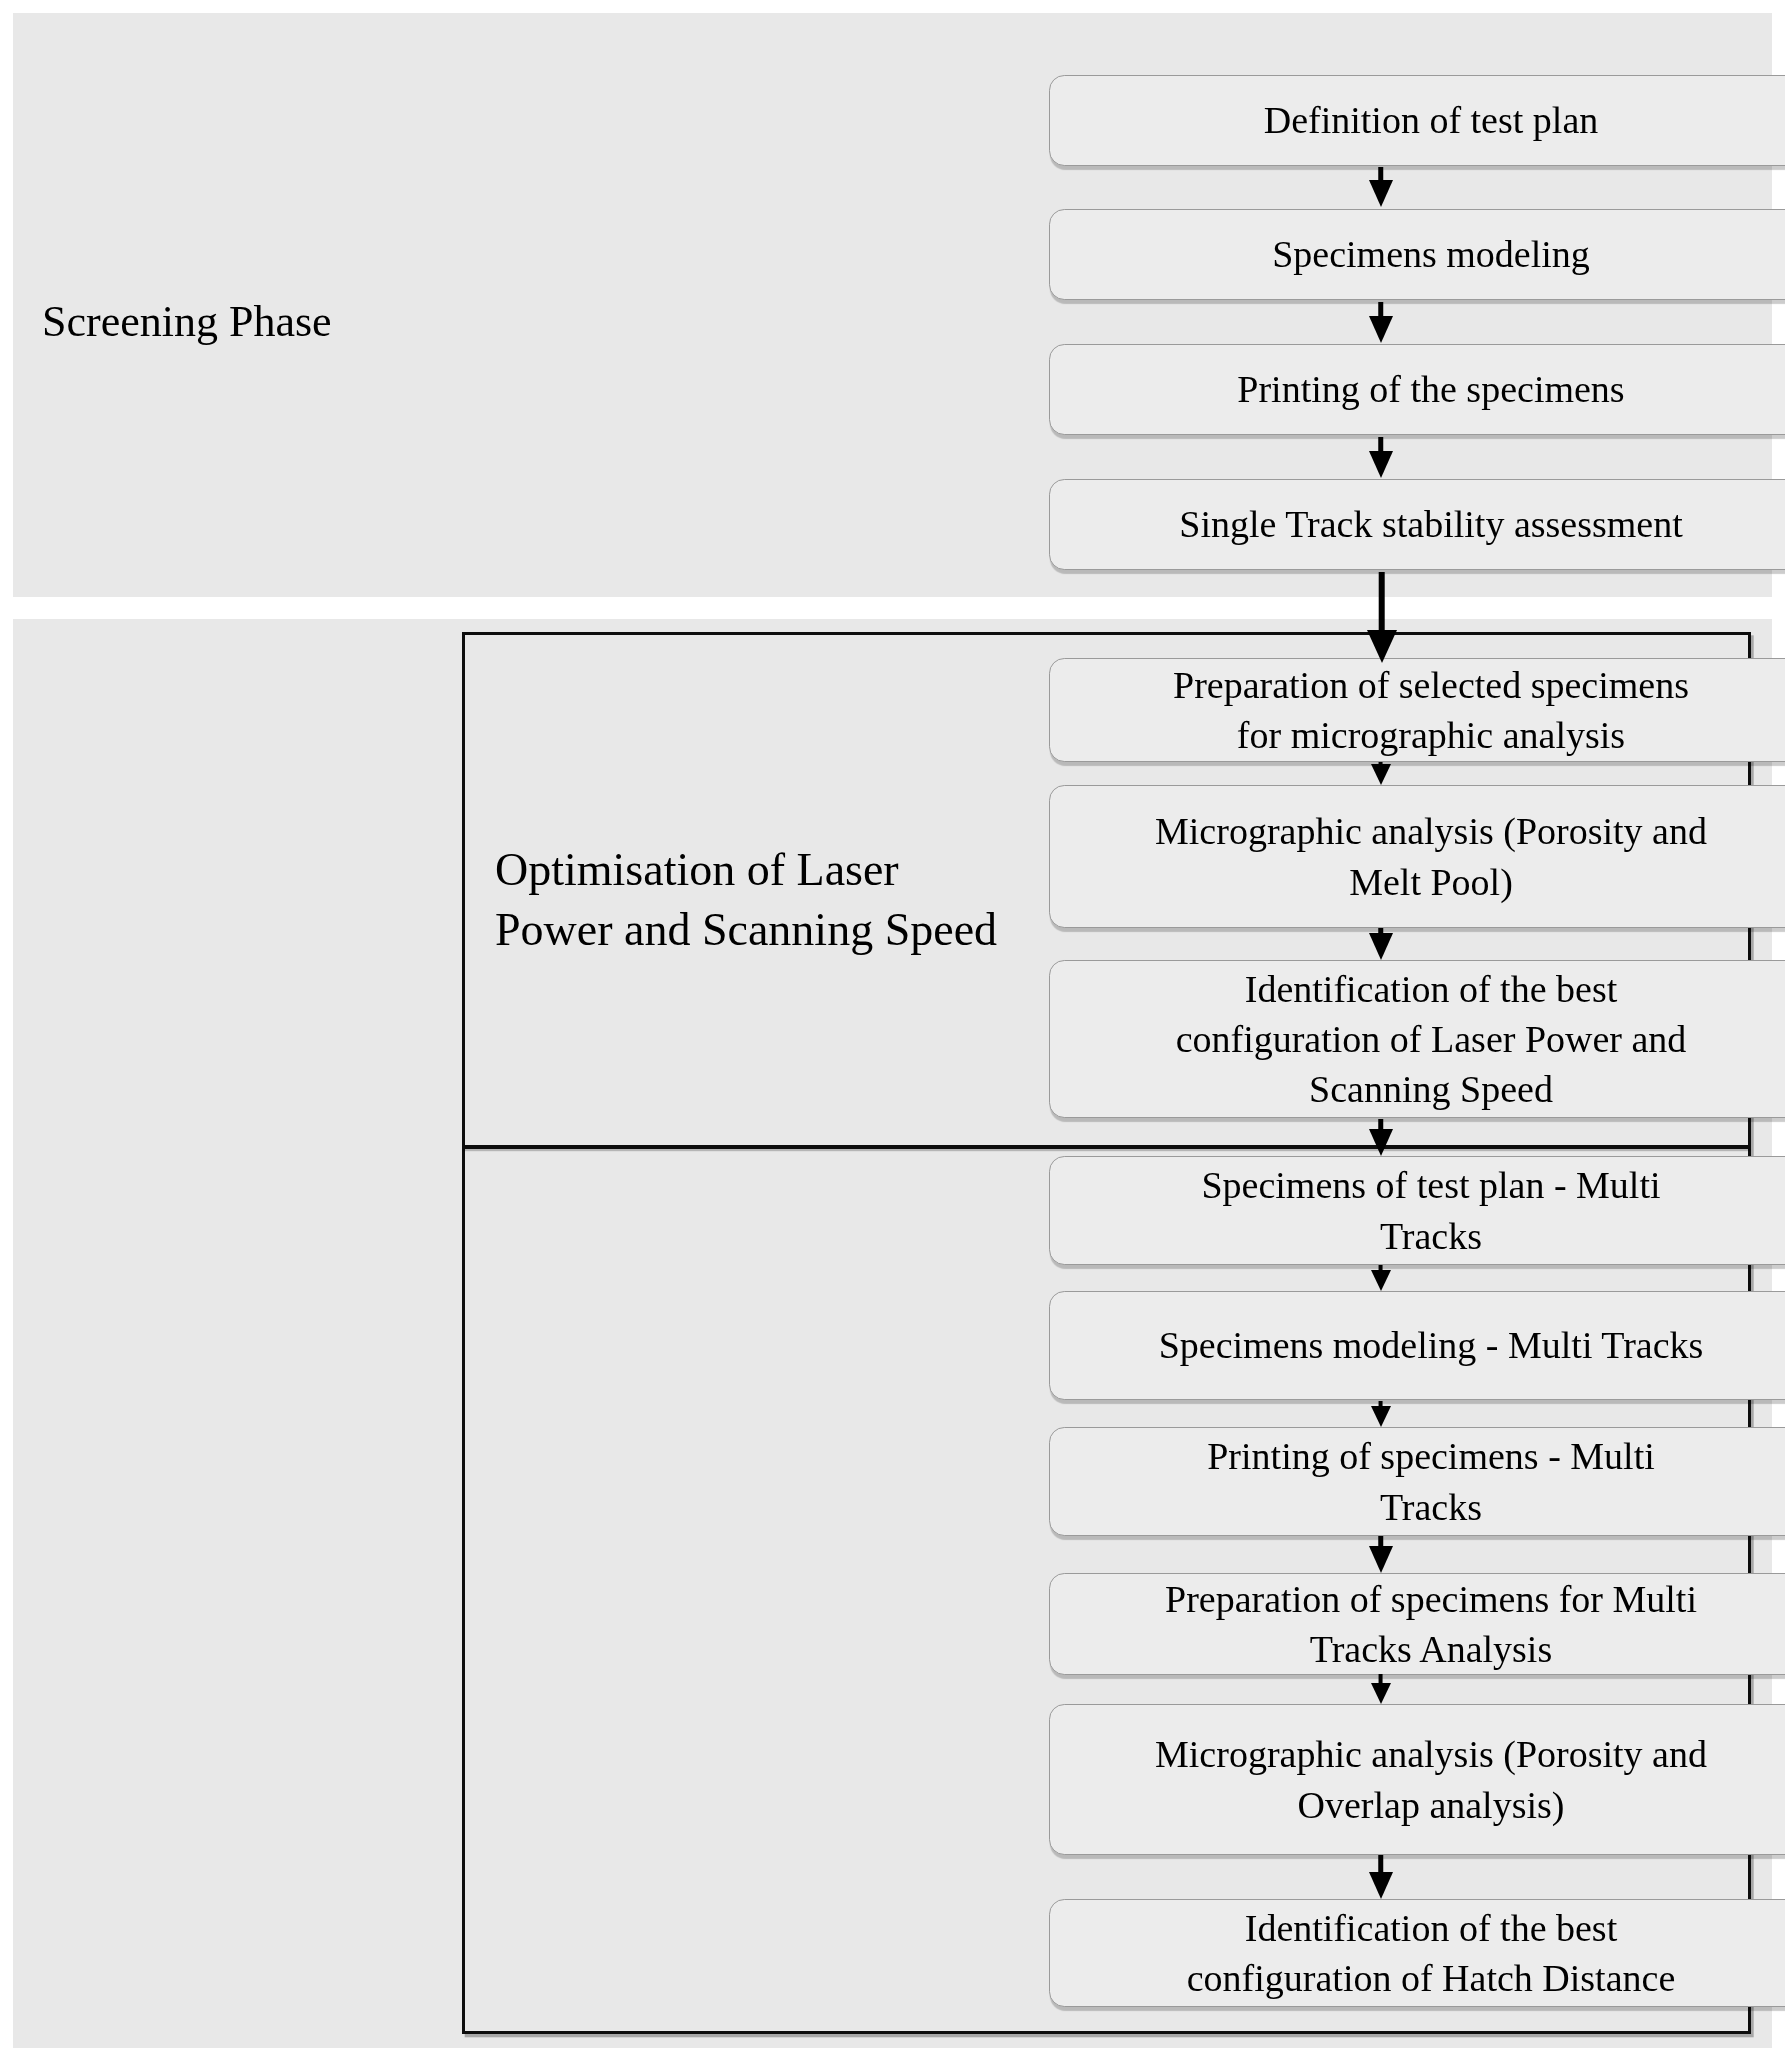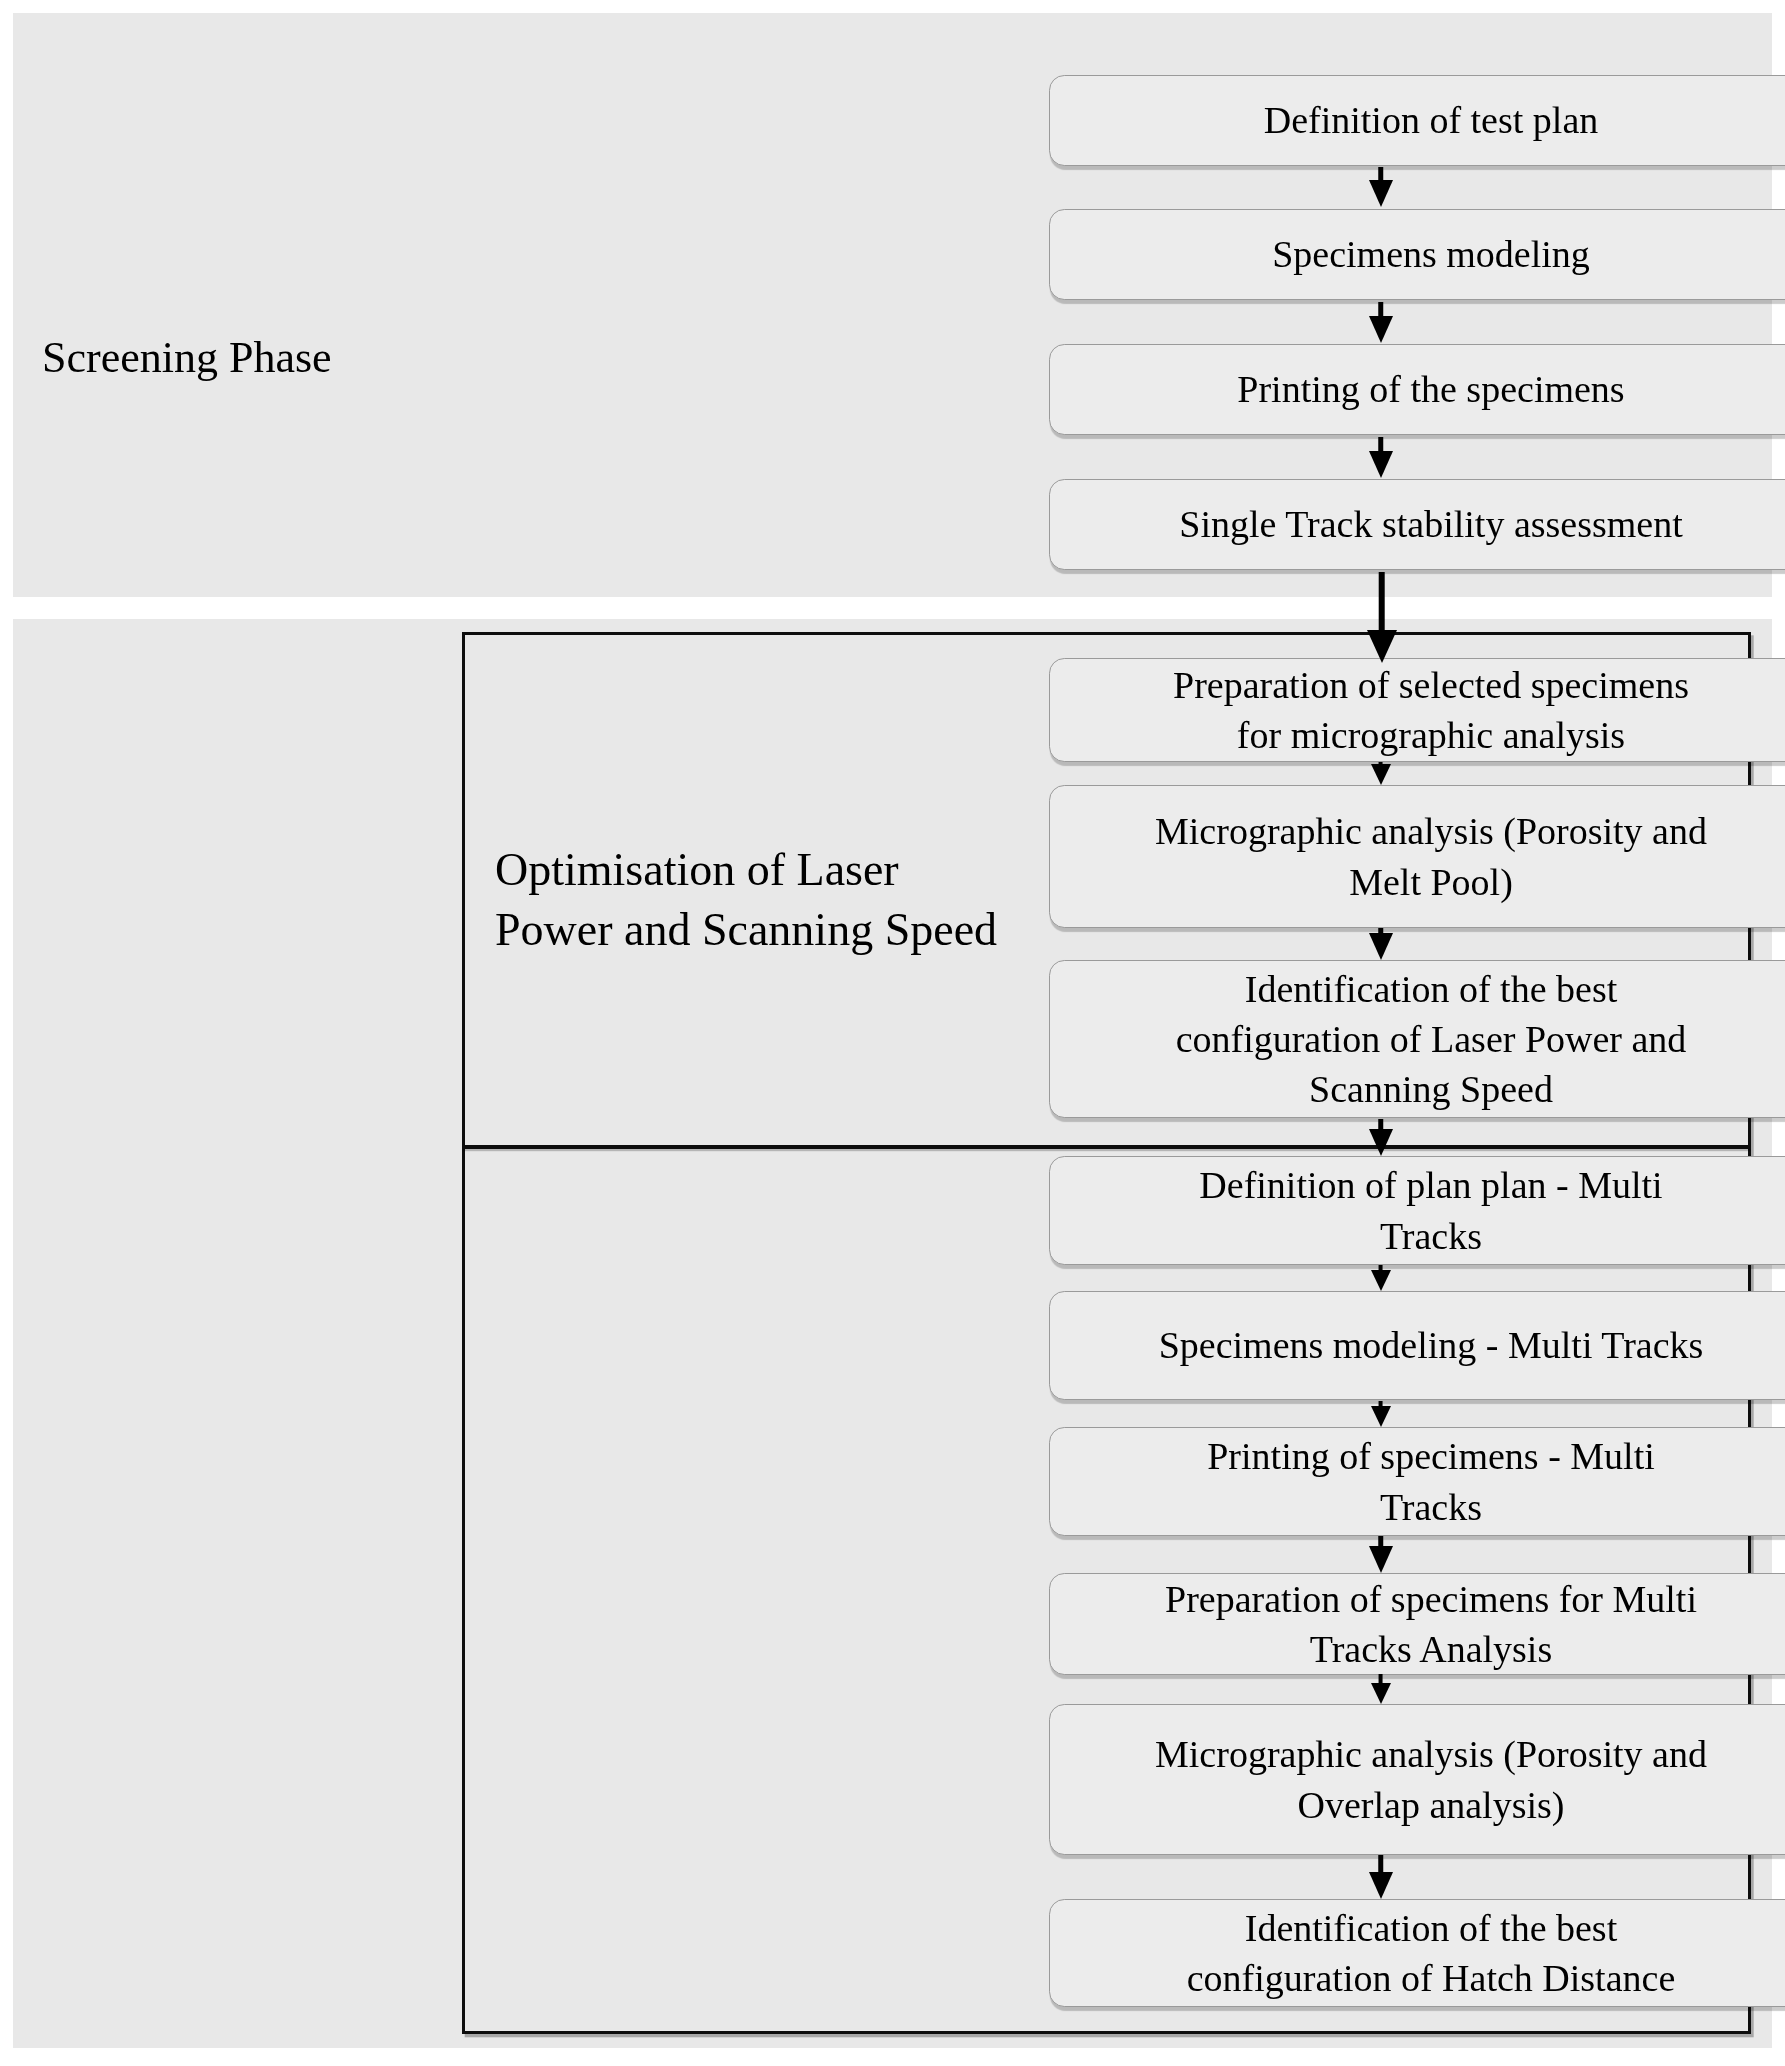--- a/index.html
+++ b/index.html
@@ -21,21 +21,21 @@
   #band-screening{top:12.6px;height:584px;}
   #band-optimisation{top:619px;height:1429px;}
 
   .phase-label{
     position:absolute;
     left:42px;
     font-size:44px;
     line-height:1.2;
     white-space:nowrap;
   }
-  #label-screening{top:296px;margin-top:36px;}
+  #label-screening{top:296px;}
   #label-optimisation{top:1309px;}
 
   #optim-box{
     position:absolute;
     left:462px;
     top:632px;
     width:1289px;
     height:1402px;
     border:3.8px solid #0d0d0d;
     box-sizing:border-box;
@@ -172,21 +172,21 @@
     <span class="box-text">Micrographic analysis (Porosity and
 Melt Pool)</span>
   </div>
   <div class="flow-box" id="b7">
     <span class="box-text">Identification of the best
 configuration of Laser Power and
 Scanning Speed</span>
   </div>
 
   <div class="flow-box" id="b8">
-    <span class="box-text">Definition of plan plan - Multi
+    <span class="box-text">Specimens of test plan - Multi
 Tracks</span>
   </div>
   <div class="flow-box" id="b9">
     <span class="box-text">Specimens modeling - Multi Tracks</span>
   </div>
   <div class="flow-box" id="b10">
     <span class="box-text">Printing of specimens - Multi
 Tracks</span>
   </div>
   <div class="flow-box" id="b11">

